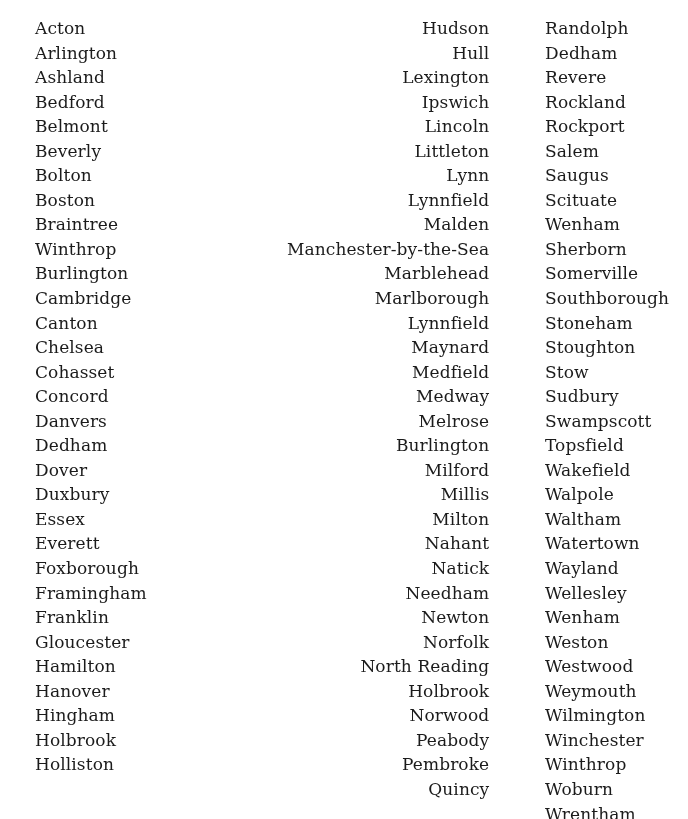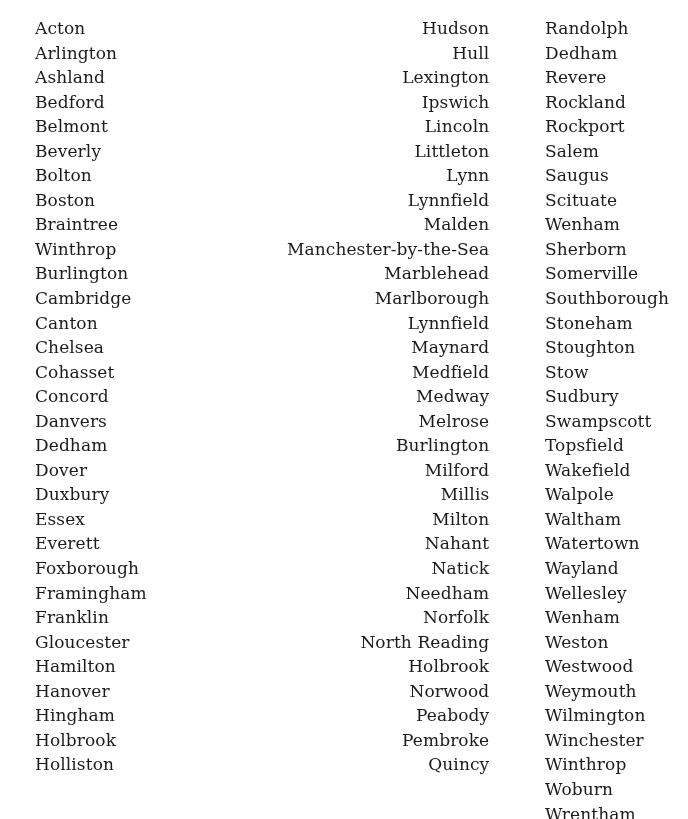--- a/index.html
+++ b/index.html
@@ -86,20 +86,21 @@
       <div class="town">Medfield</div>
       <div class="town">Medway</div>
       <div class="town">Melrose</div>
       <div class="town">Burlington</div>
       <div class="town">Milford</div>
       <div class="town">Millis</div>
       <div class="town">Milton</div>
       <div class="town">Nahant</div>
       <div class="town">Natick</div>
       <div class="town">Needham</div>
+      <div class="town">Newton</div>
       <div class="town">Norfolk</div>
       <div class="town">North Reading</div>
       <div class="town">Holbrook</div>
       <div class="town">Norwood</div>
       <div class="town">Peabody</div>
       <div class="town">Pembroke</div>
       <div class="town">Quincy</div>
     </div>
   <div class="col col-3">
       <div class="town">Randolph</div>

